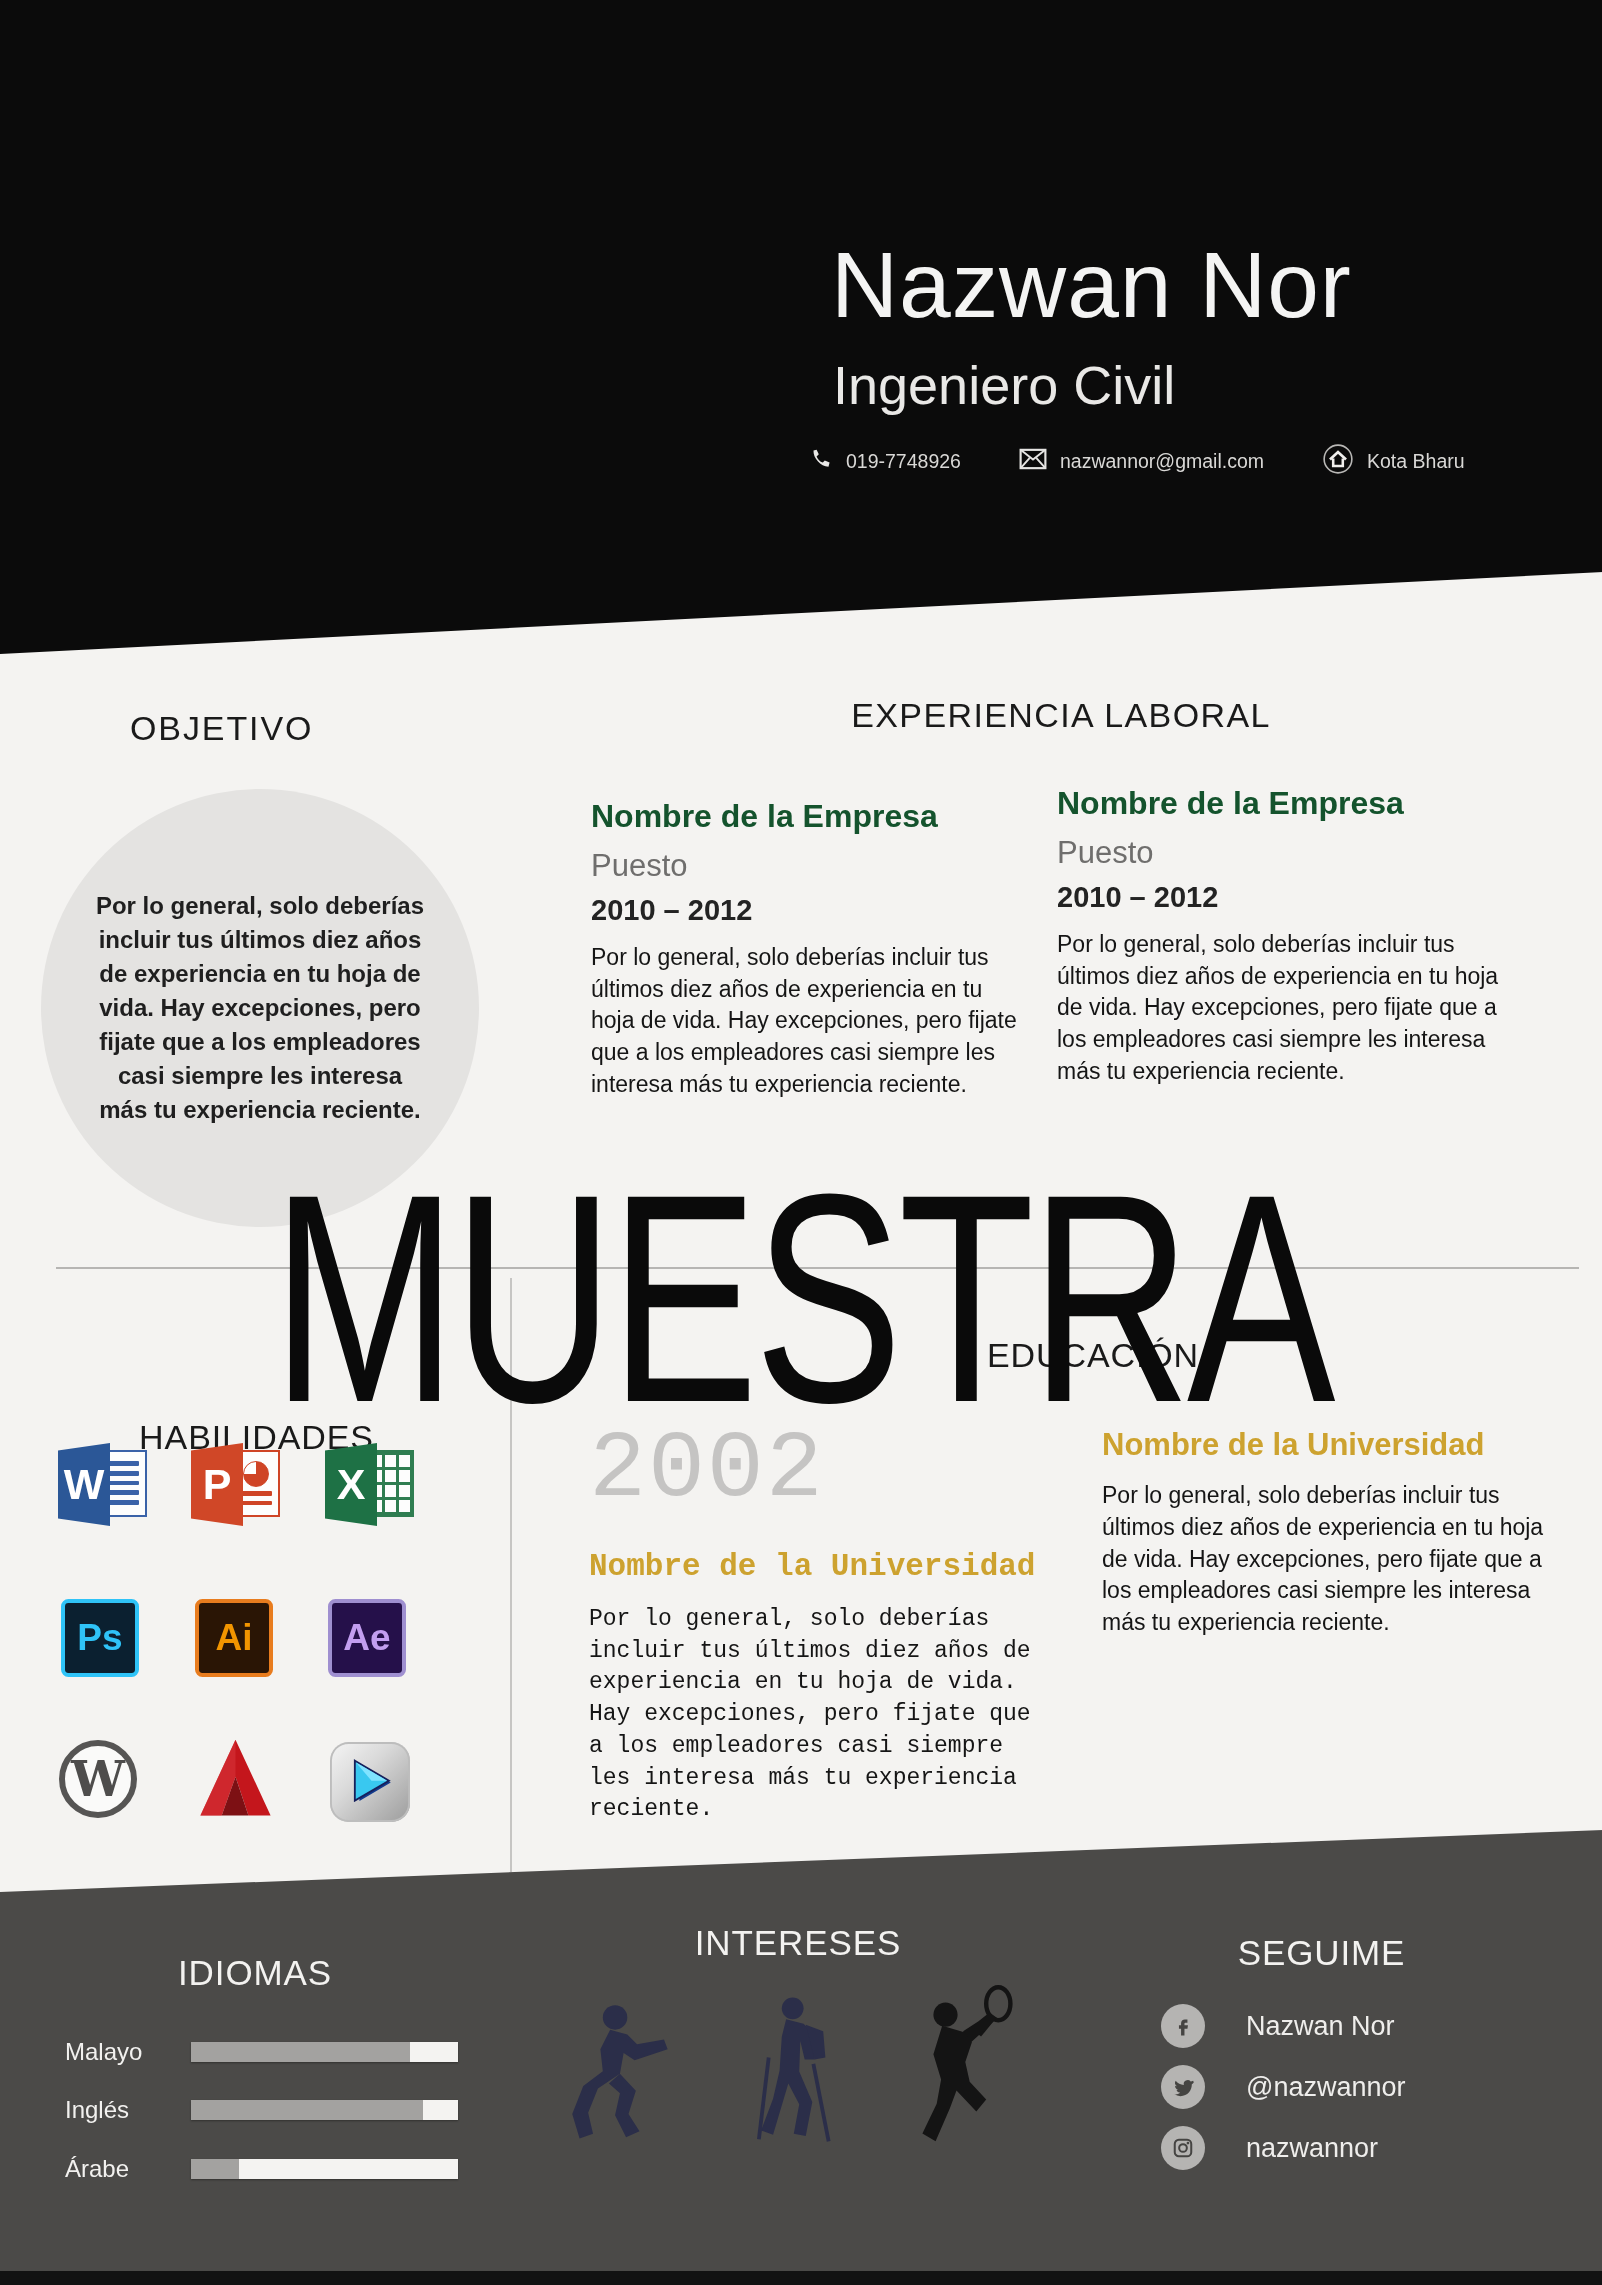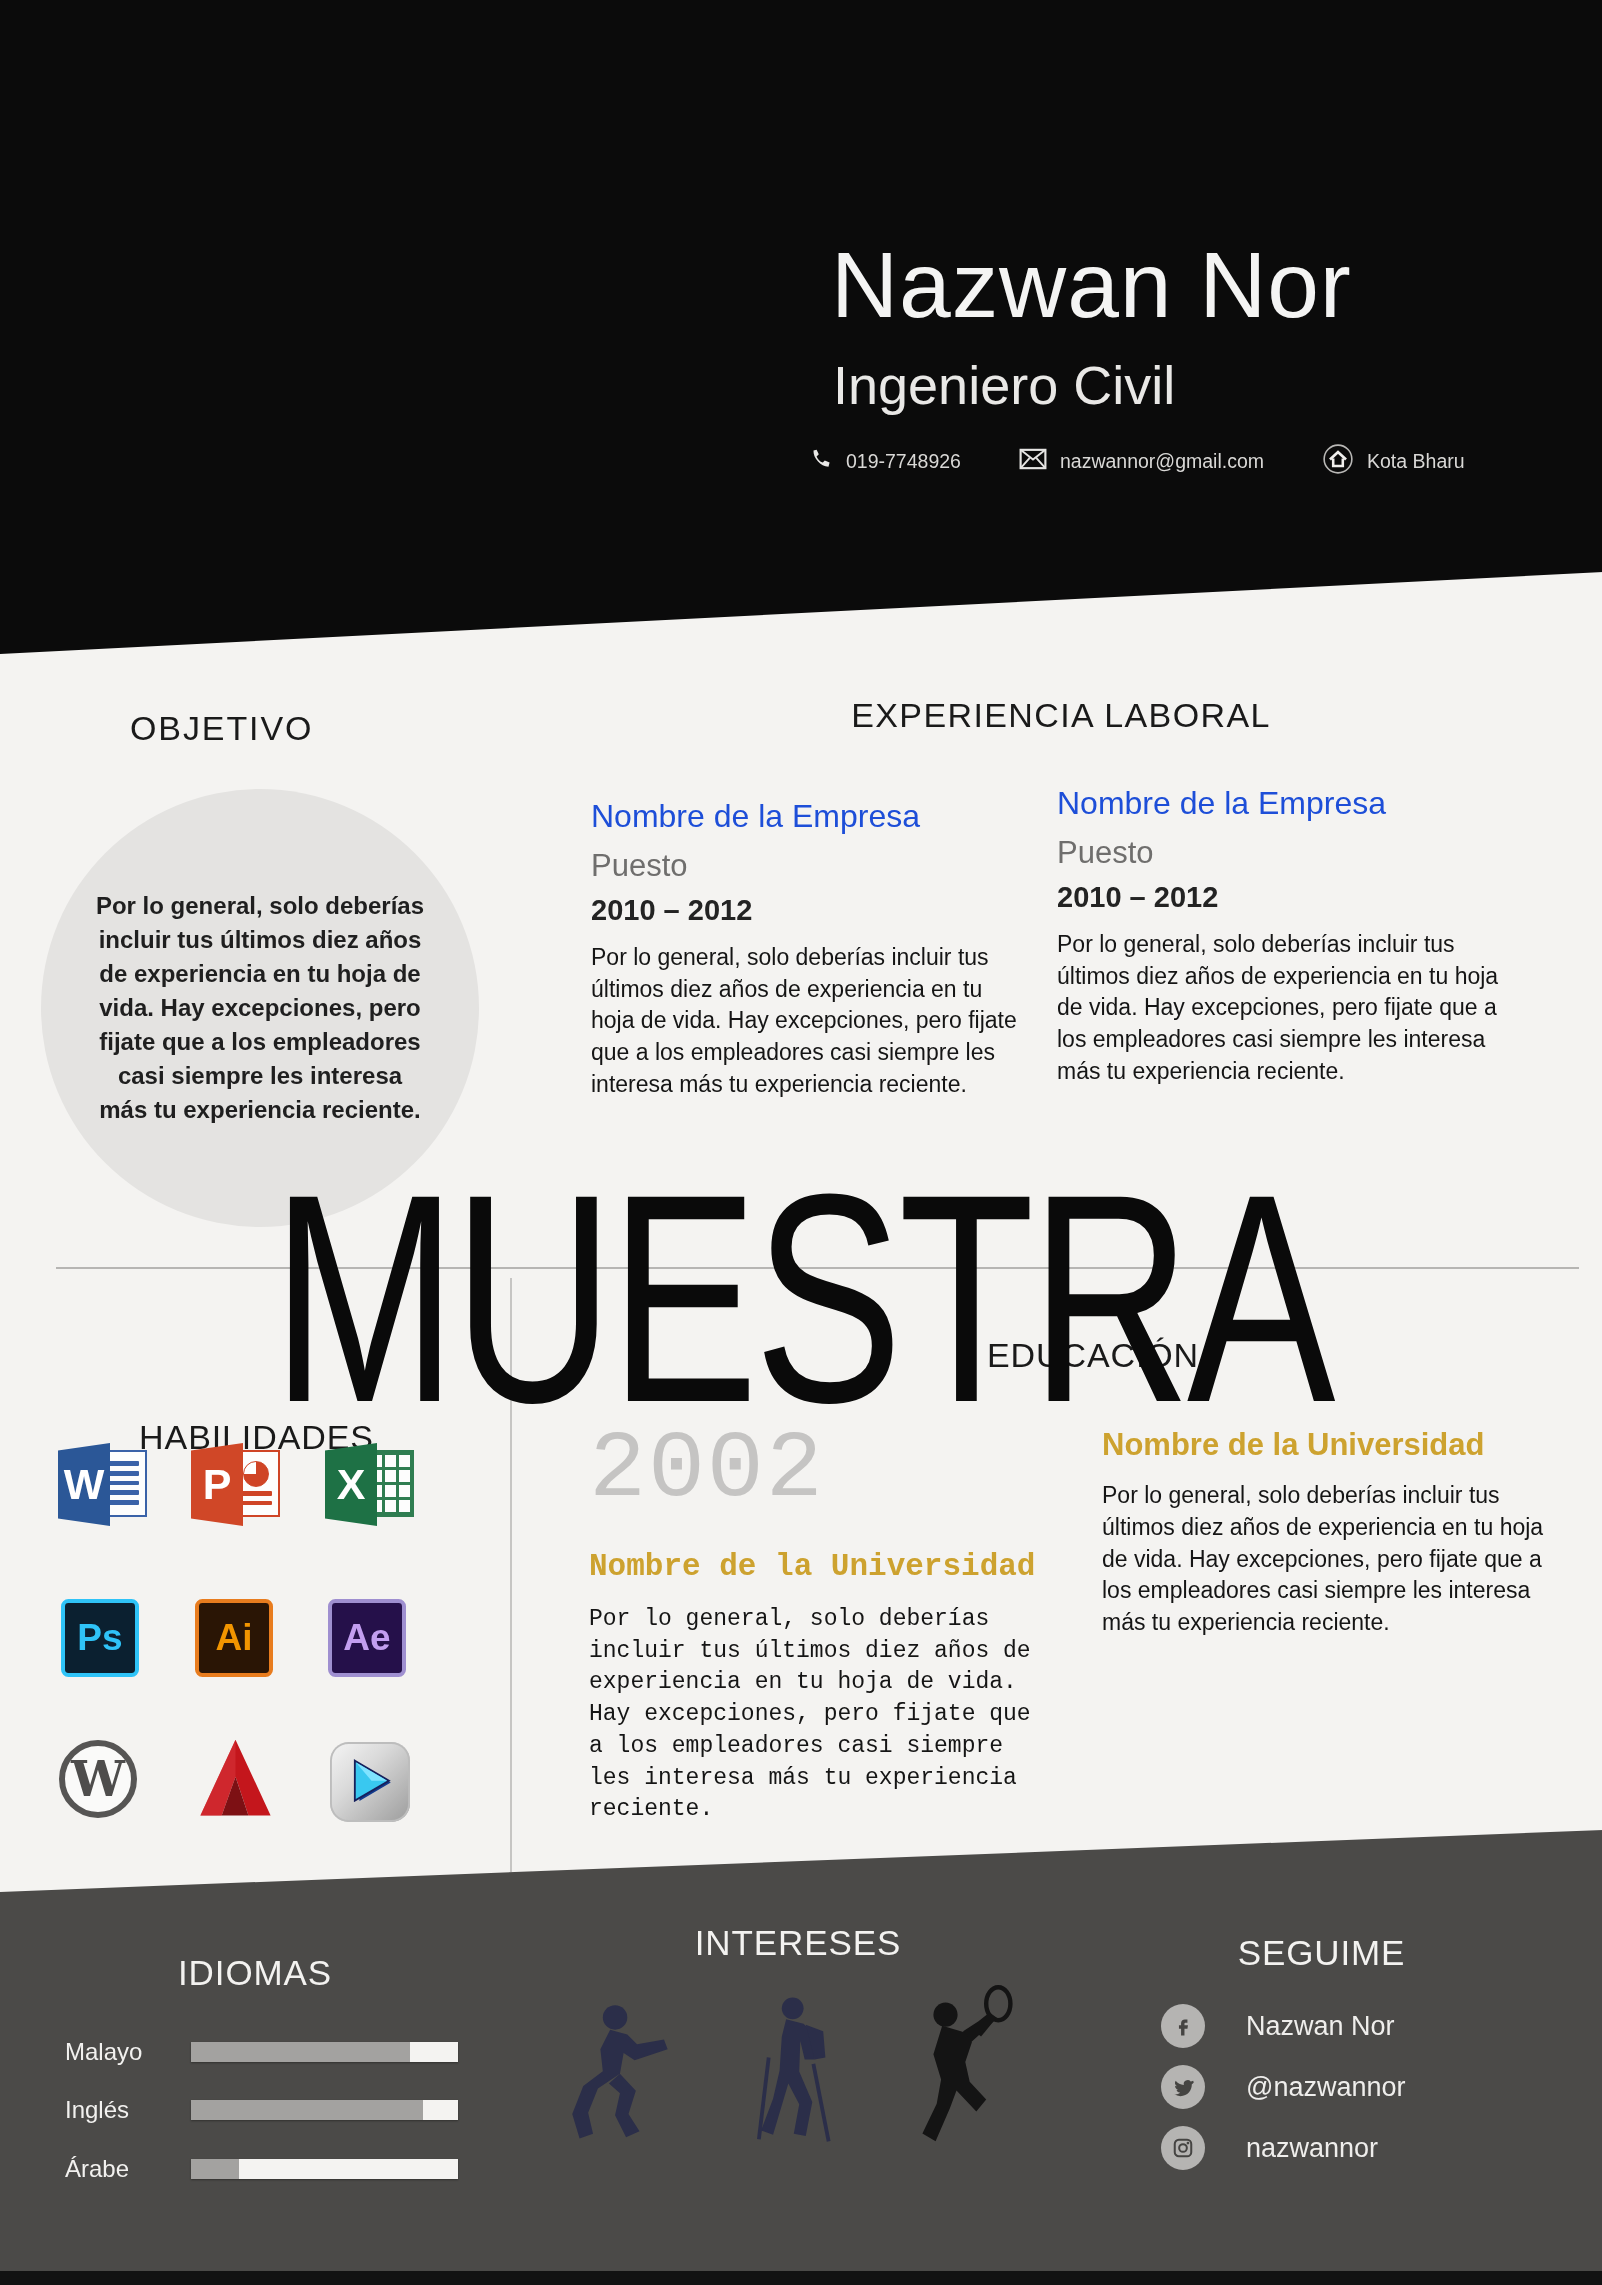--- a/index.html
+++ b/index.html
@@ -19,21 +19,21 @@
   
   .sec-h{position:absolute;color:#1a1a1a;font-size:34px;font-weight:400;letter-spacing:1.9px;line-height:1;white-space:nowrap;}
 
   
   .obj-circle{position:absolute;left:41px;top:789px;width:438px;height:438px;border-radius:50%;
     background:#e4e3e1;display:flex;align-items:center;justify-content:center;}
   .obj-text{width:332px;text-align:center;font-size:24px;font-weight:600;line-height:1.42;color:#1f1f1f;}
 
   
   .xp{position:absolute;}
-  .xp .company{font-size:32px;color:#1d4ed8;font-weight:400;line-height:1.05;white-space:nowrap;}
+  .xp .company{font-size:32px;color:#14532d;font-weight:700;line-height:1.05;white-space:nowrap;}
   .xp .position{font-size:31px;color:#6f6e6d;font-weight:400;margin-top:16.7px;line-height:1;}
   .xp .dates{font-size:29px;color:#232323;font-weight:600;margin-top:15px;line-height:1;}
   .para{font-size:23px;font-weight:500;line-height:1.38;color:#151515;margin-top:16.7px;}
   .edu .year{font-weight:400;color:#c5c4c3;line-height:1;letter-spacing:1.9px;}
   .edu .school{font-size:31px;color:#cda22f;font-weight:600;line-height:1.05;white-space:nowrap;}
 
   .hline{position:absolute;left:56px;top:1267px;width:1523px;height:1.9px;background:#b6b5b3;}
   .vline{position:absolute;left:510px;top:1278px;width:1.9px;height:594px;background:#c6c5c3;}
 
   

